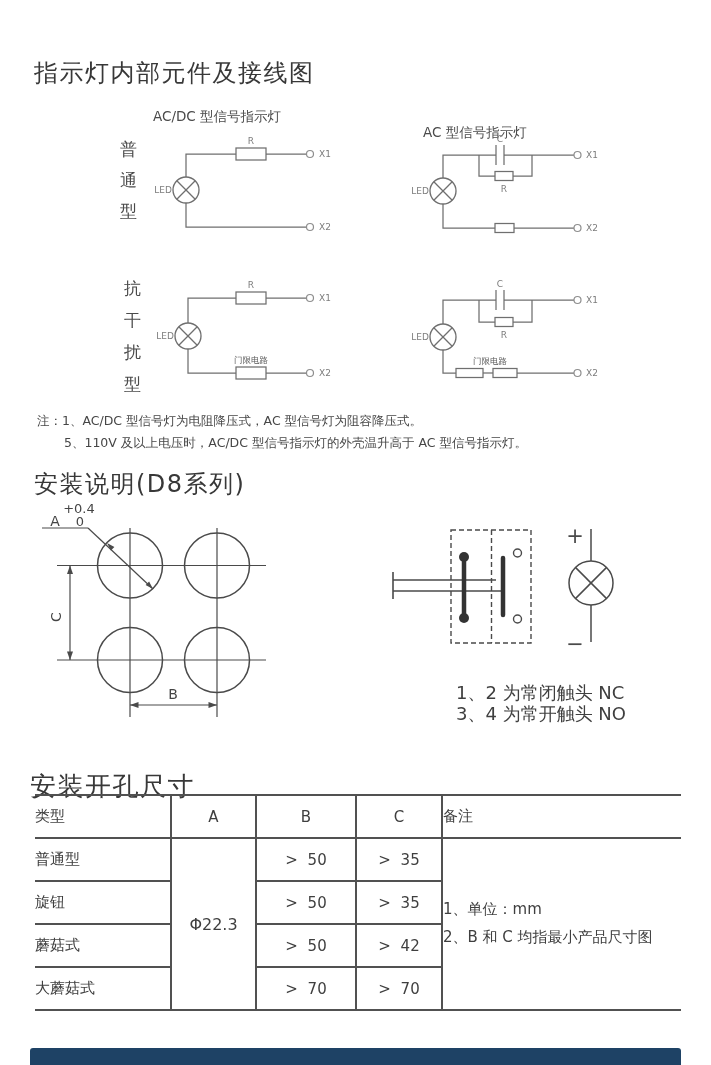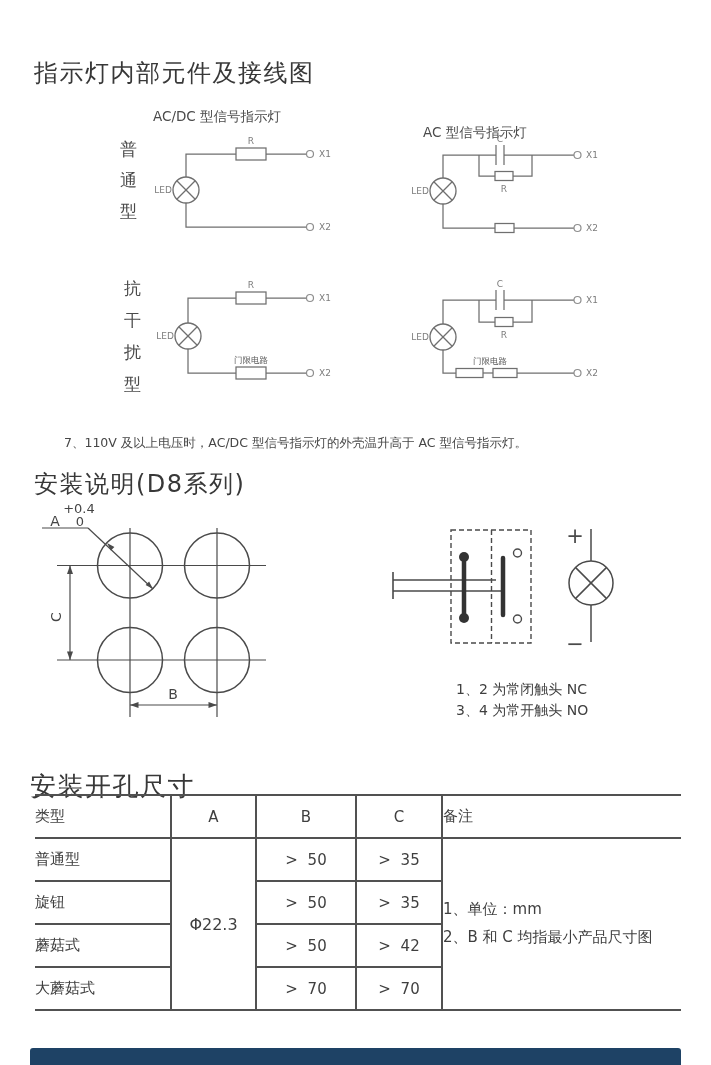--- a/index.html
+++ b/index.html
@@ -55,21 +55,21 @@
 
   #contactsvg { left:385px; top:515px; width:290px; height:145px; }
   .dash { stroke:#4a4a4a; stroke-width:1.4; fill:none; stroke-dasharray:5 3; }
   .shaft { stroke:#4a4a4a; stroke-width:1.6; fill:none; }
   .bar { stroke:#333333; stroke-width:4.5; stroke-linecap:round; fill:none; }
   .dot { fill:#333333; stroke:none; }
   .ncircle { fill:#ffffff; stroke:#4a4a4a; stroke-width:1.4; }
   .lamp2 { fill:#ffffff; stroke:#4a4a4a; stroke-width:1.5; }
   .lwire { stroke:#4a4a4a; stroke-width:1.5; fill:none; }
 
-  .cnote { position:absolute; font-size:14px; color:#3f3f3f; white-space:nowrap; }
+  .cnote { position:absolute; font-size:18px; color:#3f3f3f; white-space:nowrap; }
   #cnote1 { left:456px; top:681px; }
   #cnote2 { left:456px; top:702px; }
 
   table.cutout {
     position:absolute; left:35px; top:794px; width:646px;
     border-collapse:collapse; table-layout:fixed;
     border-top:2px solid #515151; border-bottom:2px solid #515151;
     font-size:15px; color:#3f3f3f;
   }
   table.cutout th, table.cutout td { font-weight:400; padding:0; }
@@ -189,21 +189,22 @@
     <line class="wire" x1="23.8" y1="47.8" x2="42.2" y2="66.2"></line>
     <line class="wire" x1="23.8" y1="66.2" x2="42.2" y2="47.8"></line>
     <text class="slbl mid" x="90" y="7">C</text>
     <text class="slbl mid" x="94" y="58">R</text>
     <text class="slbl end" x="19" y="60">LED</text>
     <text class="cnlbl mid" x="80" y="84">门限电路</text>
     <text class="slbl" x="176" y="23">X1</text>
     <text class="slbl" x="176" y="96">X2</text>
   </svg>
 
-  <div class="note" id="note2">7、110V 及以上电压时，AC/DC 型信号指示灯的外壳温升高于 AC 型信号指示灯。</div>
+  <div class="note" id="note1">注：1、AC/DC 型信号灯为电阻降压式，AC 型信号灯为阻容降压式。</div>
+  <div class="note" id="note2">5、110V 及以上电压时，AC/DC 型信号指示灯的外壳温升高于 AC 型信号指示灯。</div>
 
   <div class="sec-title" id="sec2">安装说明(D8系列)</div>
 
   <svg class="abs" id="dimsvg" viewBox="0 0 280 260">
     <circle class="dline" cx="100" cy="70.5" r="32.5"></circle>
     <circle class="dline" cx="187" cy="70.5" r="32.5"></circle>
     <circle class="dline" cx="100" cy="165" r="32.5"></circle>
     <circle class="dline" cx="187" cy="165" r="32.5"></circle>
     <line class="dthin" x1="100" y1="33" x2="100" y2="222"></line>
     <line class="dthin" x1="187" y1="33" x2="187" y2="222"></line>

